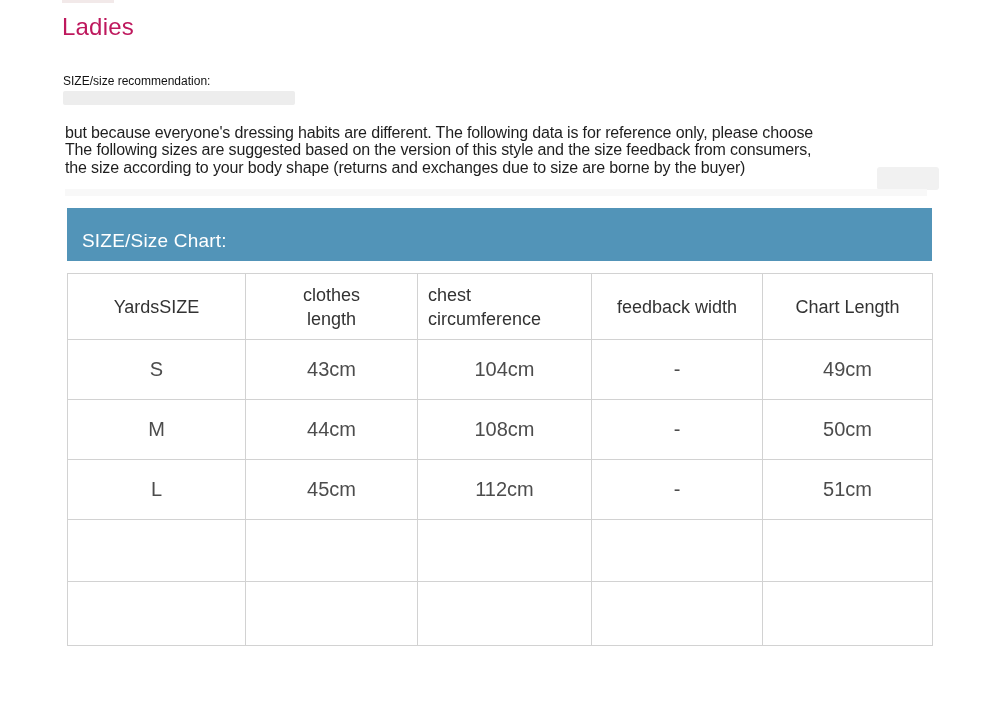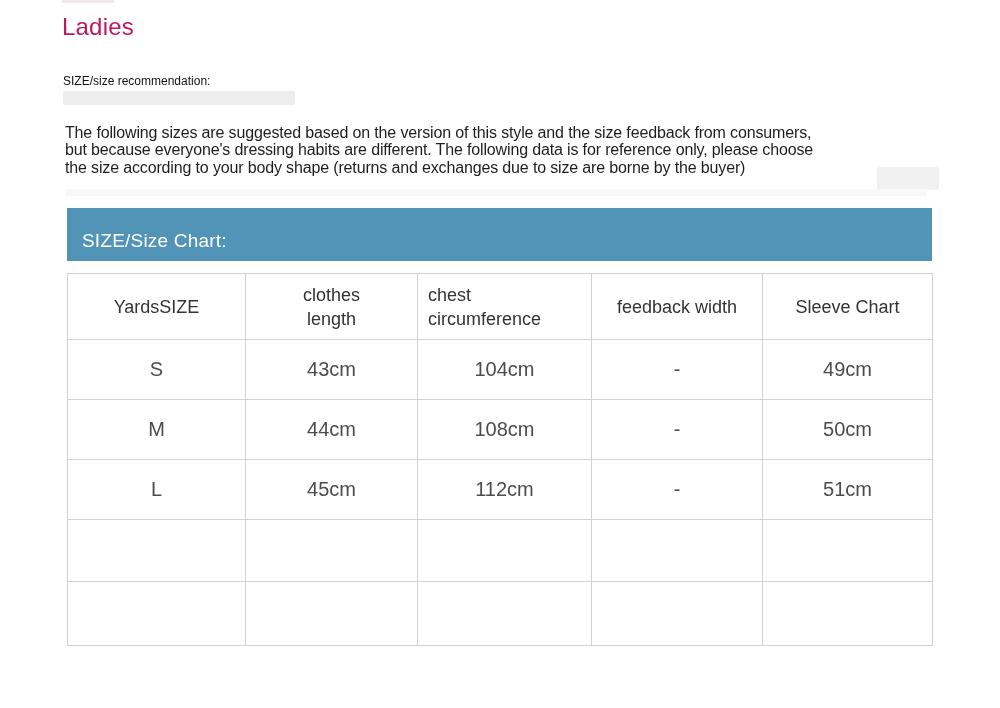--- a/index.html
+++ b/index.html
@@ -100,22 +100,22 @@
 <div class="canvas">
 
   <div class="artifact art-top-sliver"></div>
 
   <h1 class="page-title">Ladies</h1>
 
   <div class="subtitle">SIZE/size recommendation:</div>
   <div class="artifact art-under-subtitle"></div>
 
   <div class="para">
+    <div>but because everyone's dressing habits are different. The following data is for reference only, please choose</div>
     <div>The following sizes are suggested based on the version of this style and the size feedback from consumers,</div>
-    <div>but because everyone's dressing habits are different. The following data is for reference only, please choose</div>
     <div>the size according to your body shape (returns and exchanges due to size are borne by the buyer)</div>
   </div>
   <div class="artifact art-paragraph-end"></div>
   <div class="artifact art-under-paragraph"></div>
 
   <div class="banner">
     <span>SIZE/Size Chart:</span>
   </div>
 
   <table class="size-chart">
@@ -127,21 +127,21 @@
       <col style="width:170px">
     </colgroup>
     <thead>
       <tr>
         <th><span>YardsSIZE</span></th>
         <th><span class="wrap-narrow">clothes length</span></th>
         <th class="chest">
             <span class="wrap-wide">chest circumference</span>
           </th>
         <th><span>feedback width</span></th>
-        <th><span>Sleeve Chart</span></th>
+        <th><span>Chart Length</span></th>
       </tr>
     </thead>
     <tbody>
       <tr class="row-s">
         <td>S</td>
         <td>43cm</td>
         <td>104cm</td>
         <td>-</td>
         <td>49cm</td>
       </tr>

